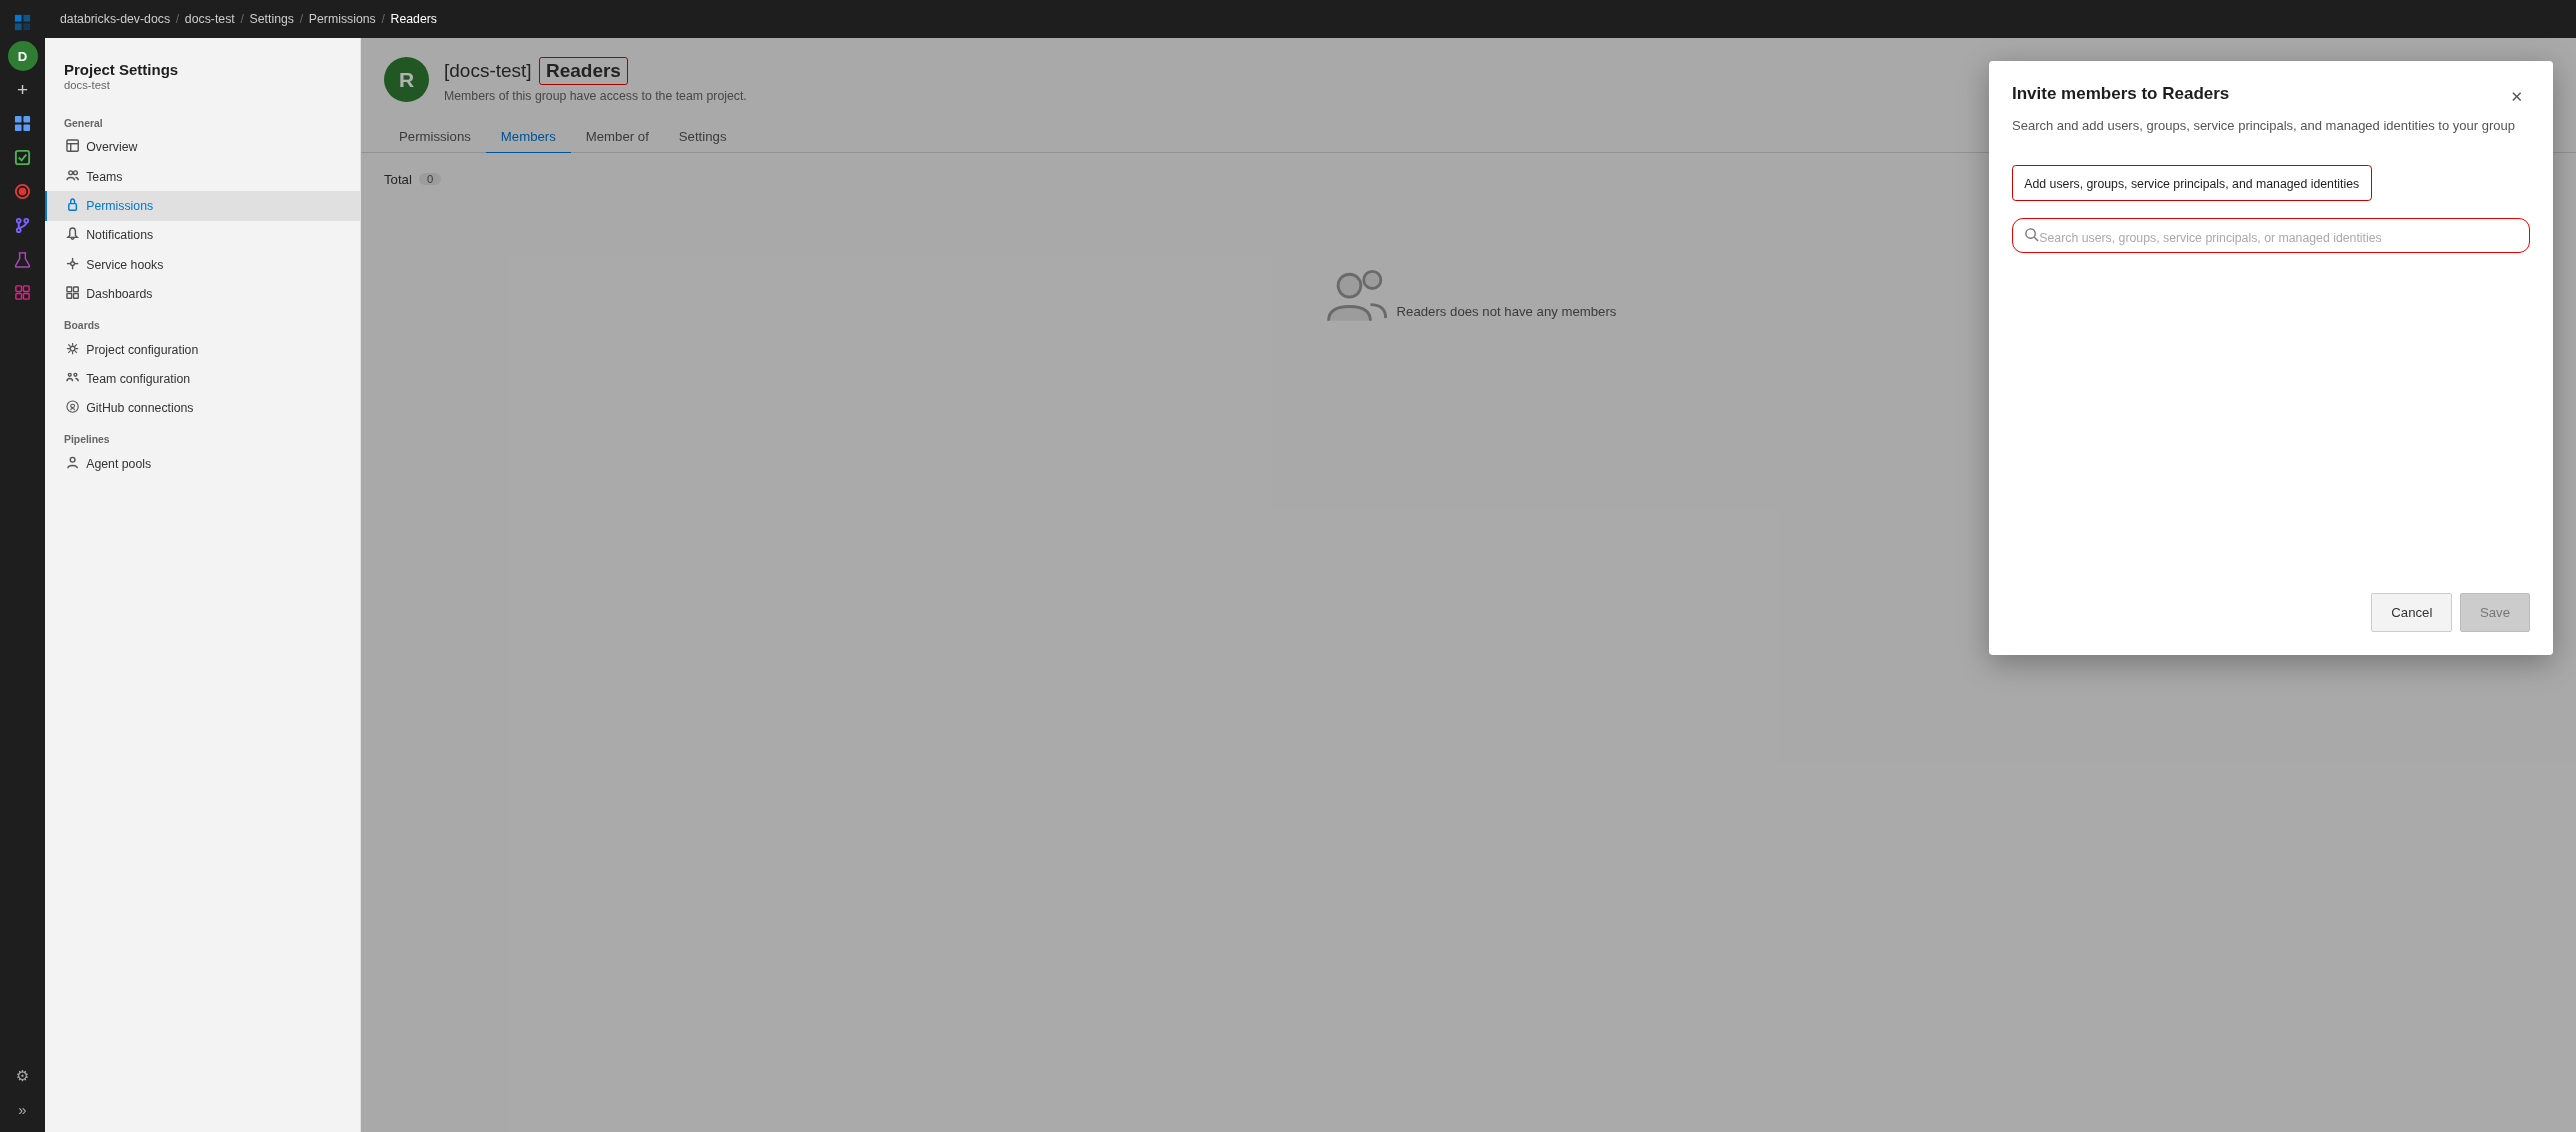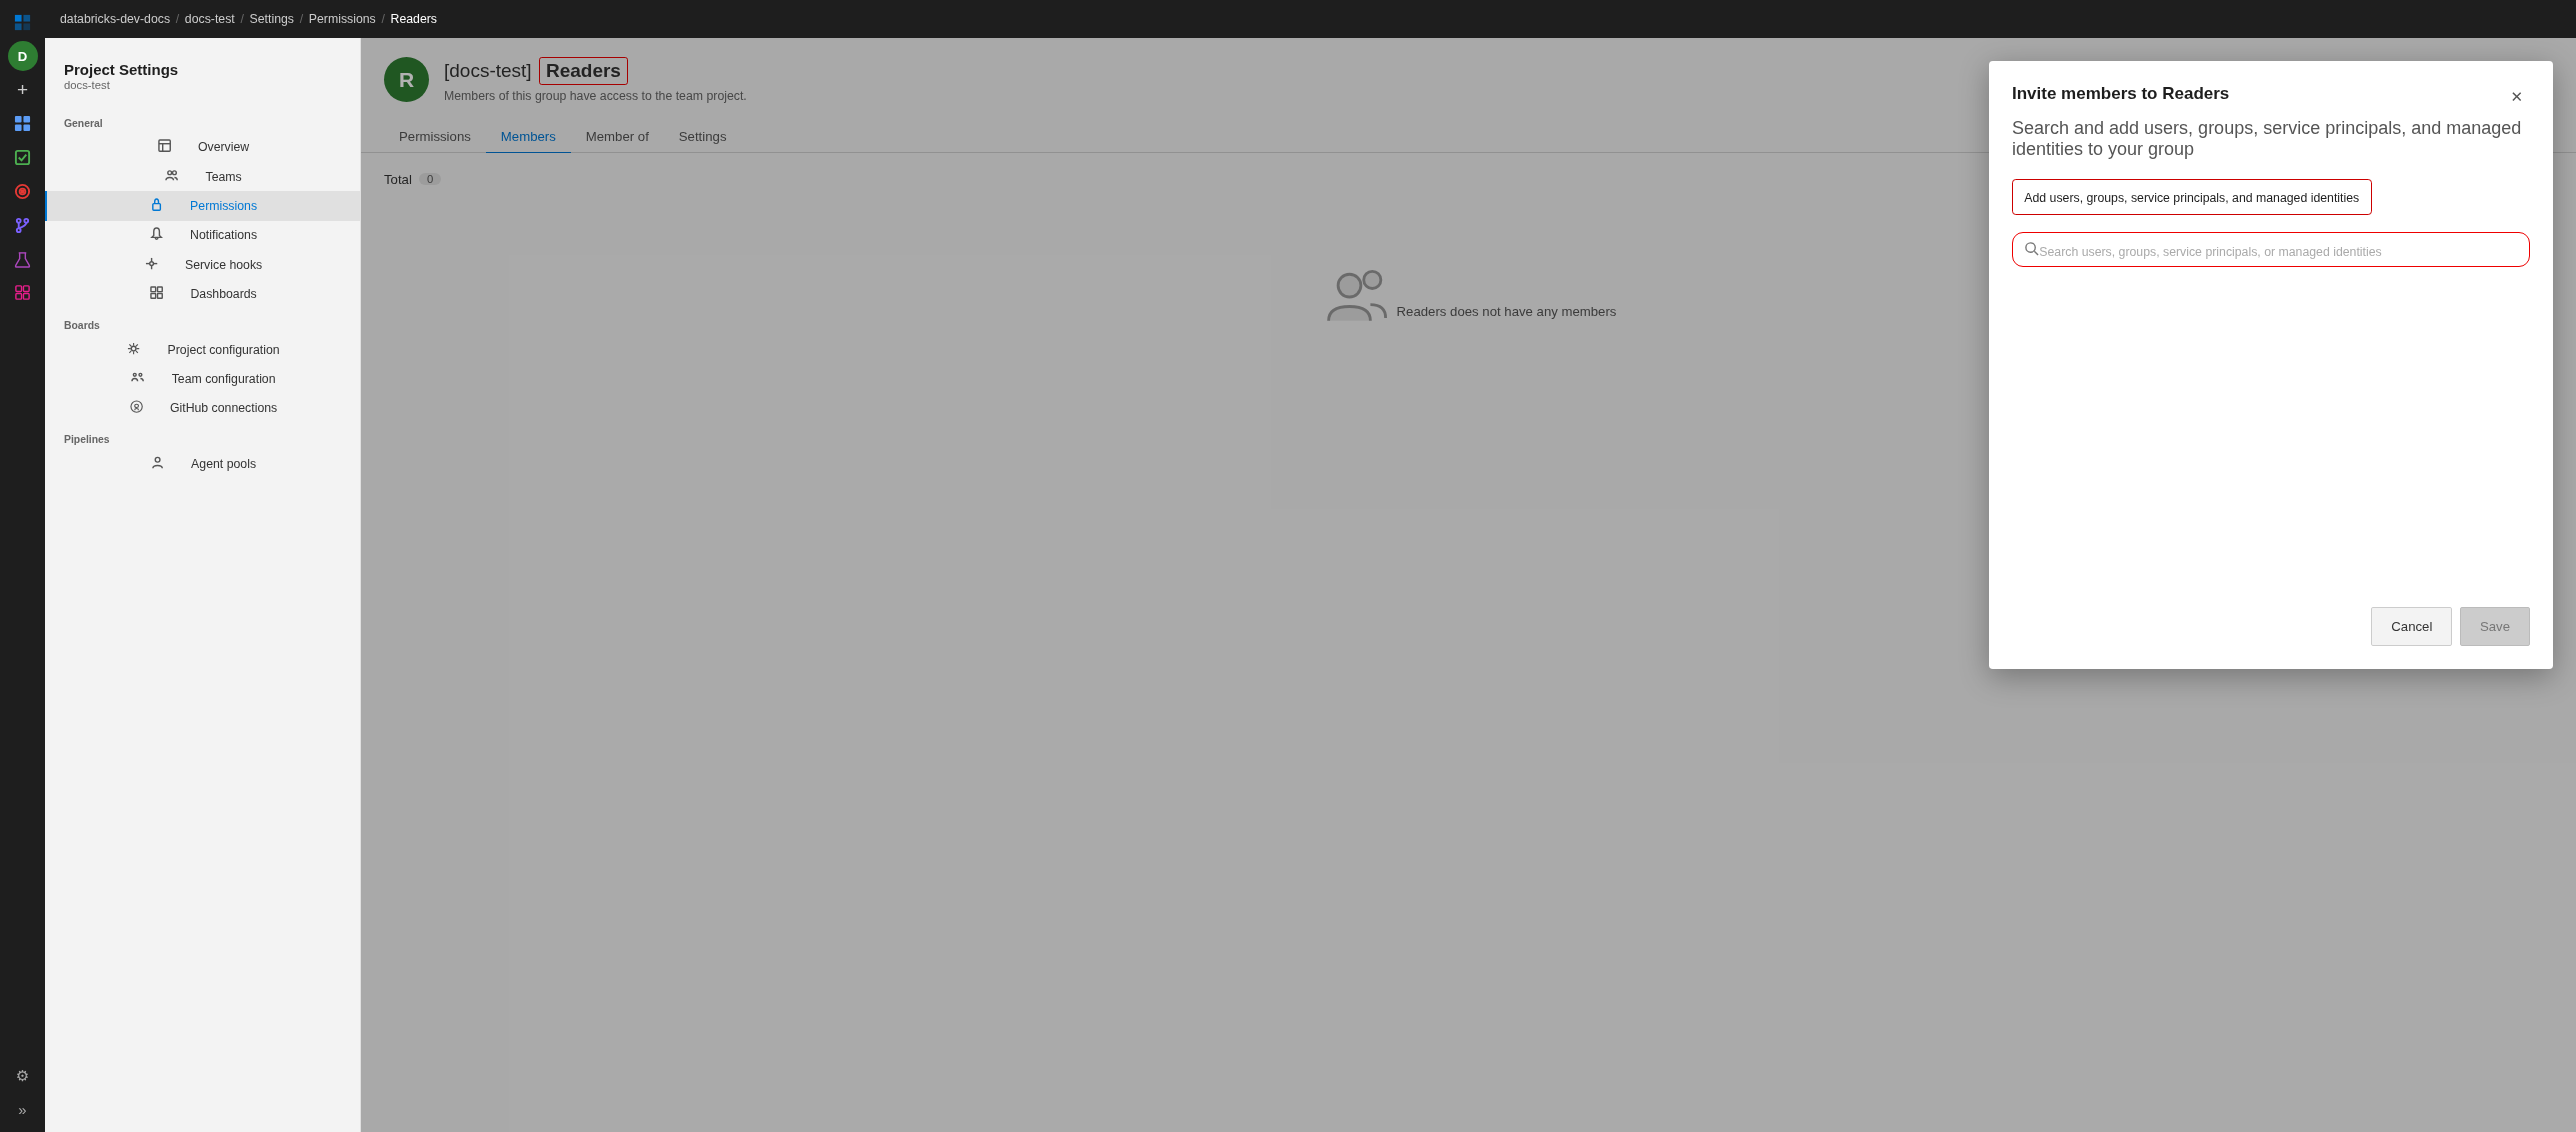--- a/index.html
+++ b/index.html
@@ -58,25 +58,24 @@
     .sidebar-header { padding: 7.6px 19px 15px; }
 
     .sidebar-section-label {
       padding: 11.3px 19px 3.8px;
       font-size: 10.4px; font-weight: 700;
       color: #666; text-transform: none;
       letter-spacing: 0;
     }
 
     .sidebar-item {
-      display: flex; align-items: center; gap: 27px;
+      display: flex; align-items: center; gap: 7px;
       padding: 6.6px 19px;
       cursor: pointer; color: #333; font-size: 12.3px;
       border-left: 2.8px solid transparent;
-      justify-content: center;
     }
     .sidebar-item.active {
       background: #e0e0e0;
       border-left: 2.8px solid #0078d4;
       color: #0078d4;
       font-weight: 500;
     }
     .sidebar-item .item-icon { font-size: 13.2px; color: inherit; flex-shrink: 0; }
 
     
@@ -165,21 +164,21 @@
     }
     .modal-header {
       display: flex; align-items: flex-start; justify-content: space-between;
       margin-bottom: 7.6px;
     }
     .modal-title { font-size: 17px; font-weight: 600; color: #1e1e1e; }
     .modal-close {
       width: 26.5px; height: 26.5px; display: flex; align-items: center; justify-content: center;
       cursor: pointer; color: #555; font-size: 15px; border-radius: 3.8px;
     }
-    .modal-desc { font-size: 18px; color: #555; margin-bottom: 19px; }
+    .modal-desc { font-size: 13px; color: #555; margin-bottom: 32px; }
 
     .modal-section-label {
       font-size: 12.3px; color: #1e1e1e; margin-bottom: 7.6px;
       border: 1.9px solid #e00;
       padding: 5.7px 9.5px;
       border-radius: 3.8px;
       display: inline-block;
       font-weight: 500;
     }
 

